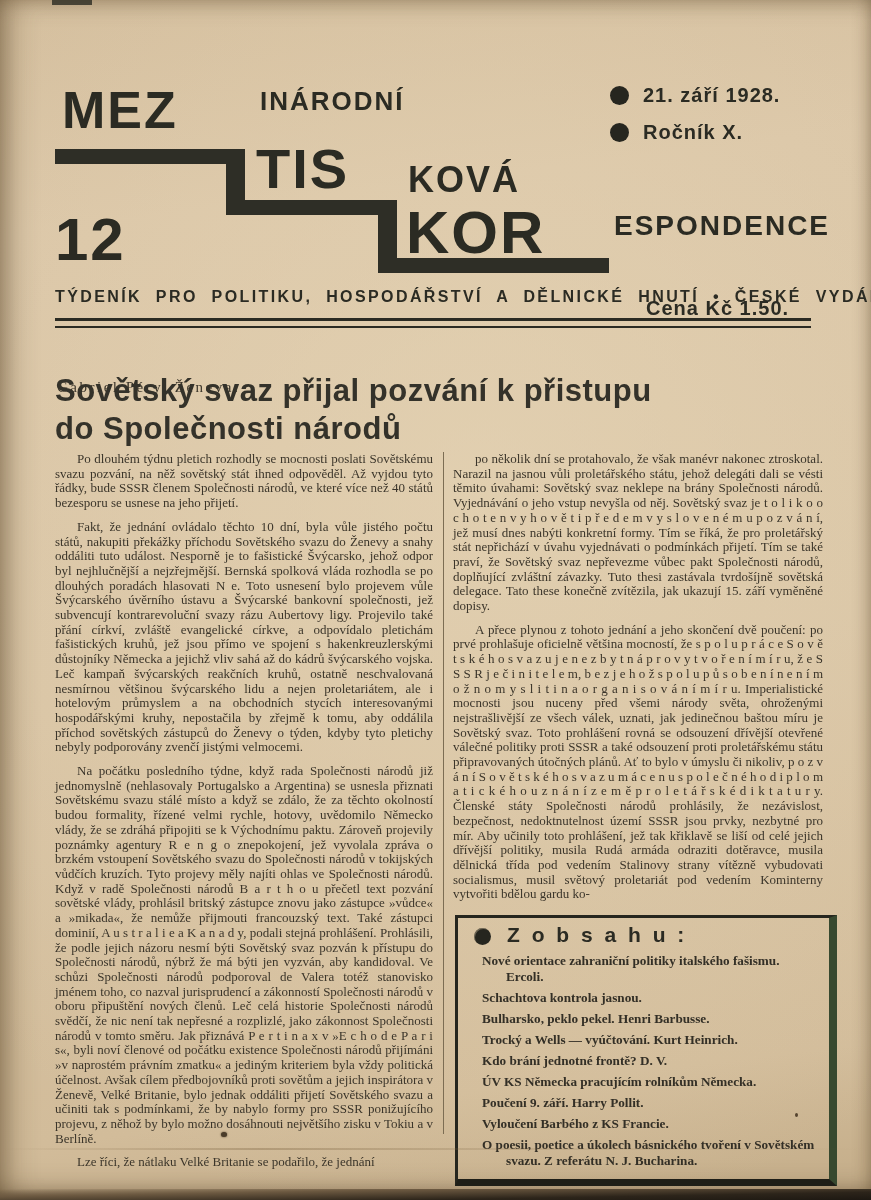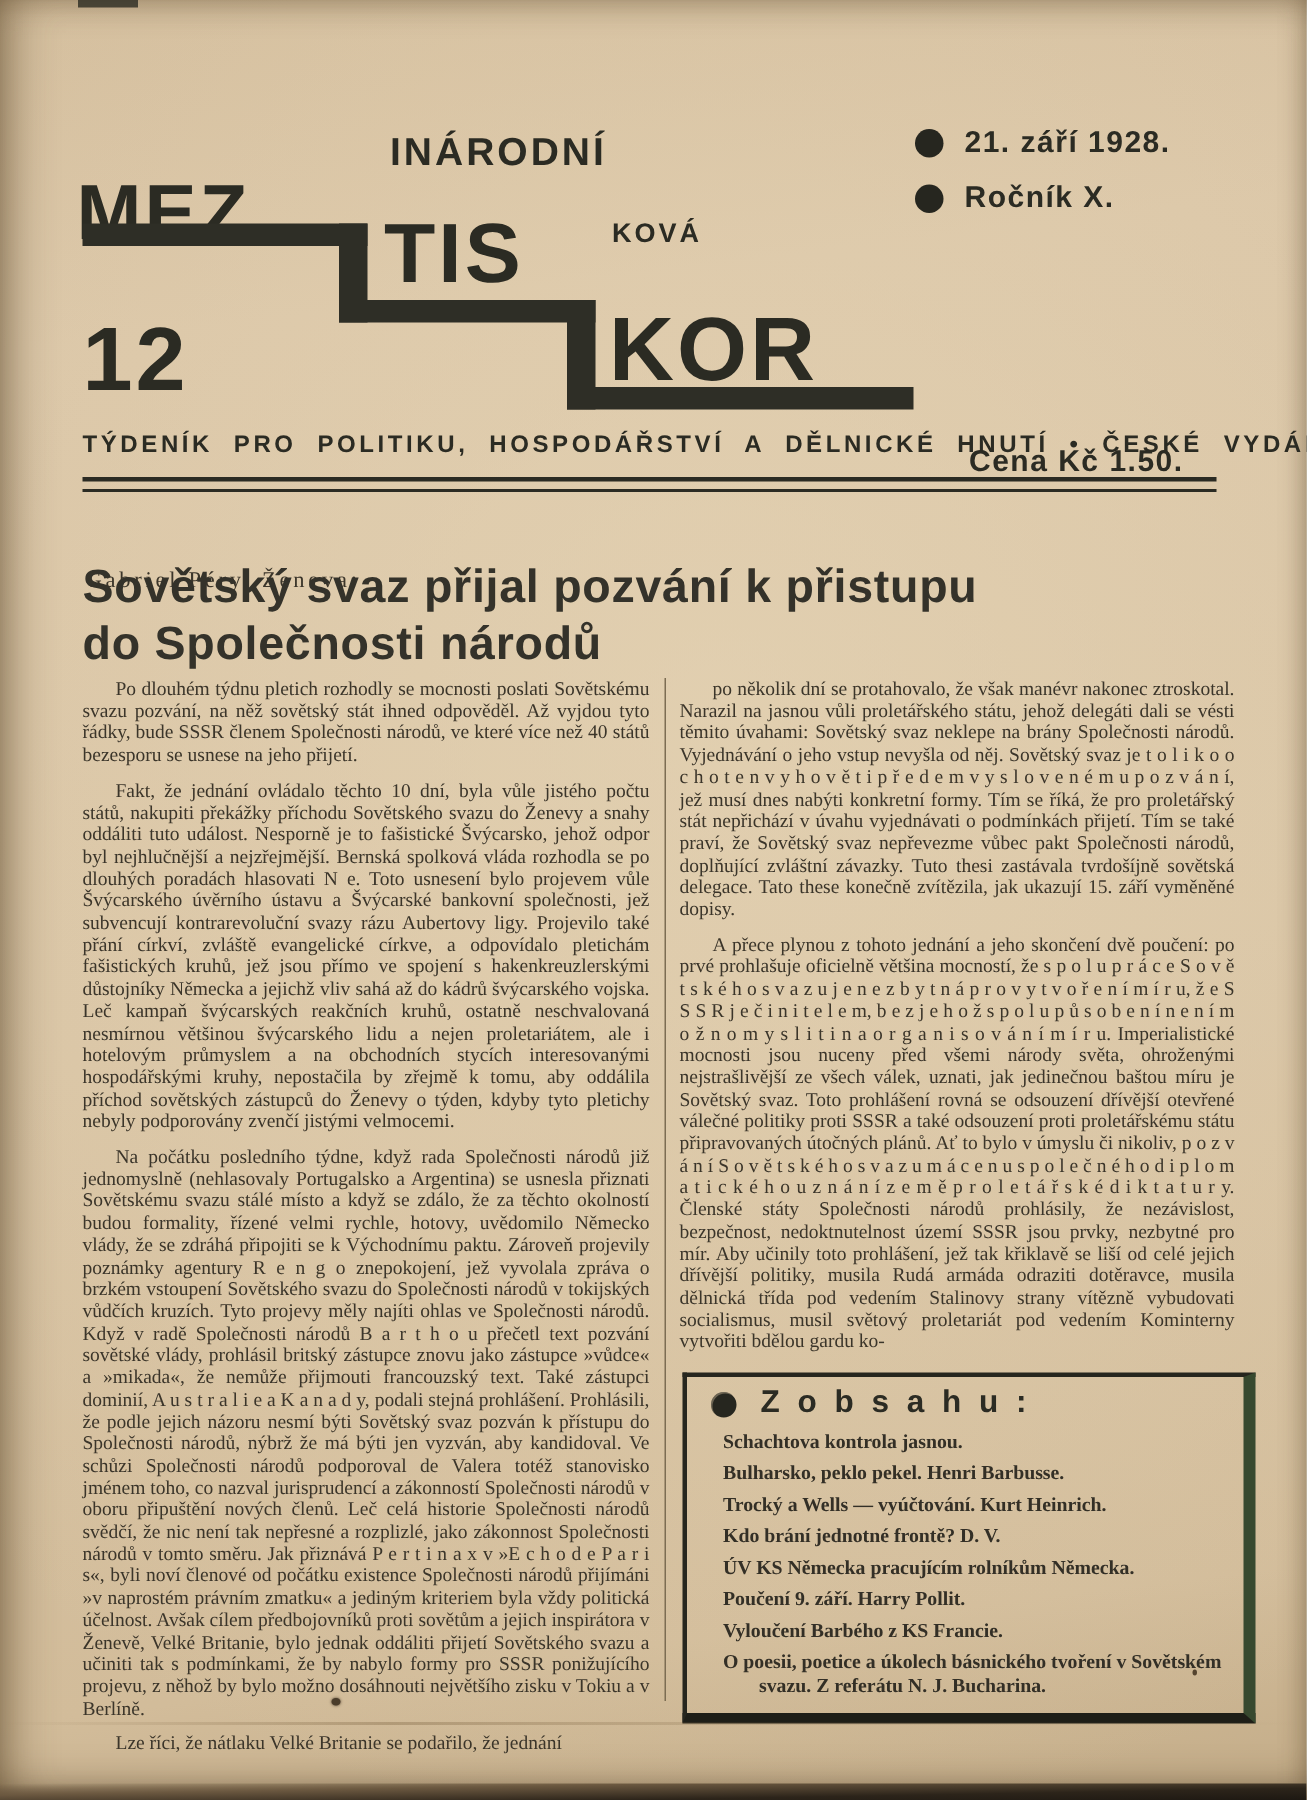--- a/index.html
+++ b/index.html
@@ -56,40 +56,41 @@
   .speck1{position:absolute;left:221px;top:1132px;width:6px;height:5px;border-radius:50%;background:#4a3c2a;box-shadow:0 0 2px #4a3c2a;}
   .speck2{position:absolute;left:795px;top:1113px;width:3px;height:4px;border-radius:50%;background:#55442f;}
   .crease{position:absolute;left:0;top:1148px;width:871px;height:2px;background:linear-gradient(90deg,rgba(120,95,60,0),rgba(120,95,60,.35) 30%,rgba(120,95,60,.15) 60%,rgba(120,95,60,0));}
 </style>
 </head>
 <body>
 
 <div class="page">
 
   <div class="masthead">
-    <span class="m-big" style="left:51px;top:84px;font-size:52px;margin-top:32px;">MEZ</span>
+    <span class="m-big" style="left:62px;top:84px;font-size:52px;">MEZ</span>
     <span class="m-small" style="left:260px;top:88px;font-size:26px;">INÁRODNÍ</span>
 
     <div class="issue-meta" style="left:610px;top:84px;">
       <span class="dot"></span>
       <span class="meta-text">21. září 1928.</span>
     </div>
     <div class="issue-meta" style="left:610px;top:121px;">
       <span class="dot"></span>
       <span class="meta-text">Ročník X.</span>
     </div>
 
     <div class="bar" style="left:55px;top:149px;width:190px;height:15px;"></div>
     <div class="bar" style="left:226px;top:149px;width:19px;height:66px;"></div>
     <span class="m-big" style="left:256px;top:141px;font-size:56px;">TIS</span>
-    <span class="m-small" style="left:408px;top:146px;font-size:18px;">KOVÁ</span>
+    <span class="m-small" style="left:408px;top:162px;font-size:36px;">KOVÁ</span>
 
     <div class="bar" style="left:226px;top:200px;width:171px;height:15px;"></div>
     <div class="bar" style="left:378px;top:200px;width:19px;height:73px;"></div>
     <span class="m-big" style="left:406px;top:203px;font-size:60px;">KOR</span>
+    <span class="m-small" style="left:614px;top:212px;font-size:28px;">ESPONDENCE</span>
     <div class="bar" style="left:378px;top:258px;width:231px;height:15px;"></div>
 
     <span class="m-big" style="left:55px;top:210px;font-size:60px;">12</span>
     <span class="price" style="left:646px;top:297px;">Cena Kč 1.50.</span>
 
     <div class="subtitle">TÝDENÍK PRO POLITIKU, HOSPODÁŘSTVÍ A DĚLNICKÉ HNUTÍ • ČESKÉ VYDÁNÍ</div>
     <div class="double-rule"></div>
   </div>
 
   <div class="author">Gabriel Péry, Ženeva:</div>
@@ -107,20 +108,21 @@
     <div class="col-divider"></div>
     <div class="col right">
       <p>po několik dní se protahovalo, že však manévr nakonec ztroskotal. Narazil na jasnou vůli proletářského státu, jehož delegáti dali se vésti těmito úvahami: Sovětský svaz neklepe na brány Společnosti národů. Vyjednávání o jeho vstup nevyšla od něj. Sovětský svaz je t o l i k o o c h o t e n v y h o v ě t i p ř e d e m v y s l o v e n é m u p o z v á n í, jež musí dnes nabýti konkretní formy. Tím se říká, že pro proletářský stát nepřichází v úvahu vyjednávati o podmínkách přijetí. Tím se také praví, že Sovětský svaz nepřevezme vůbec pakt Společnosti národů, doplňující zvláštní závazky. Tuto thesi zastávala tvrdošíjně sovětská delegace. Tato these konečně zvítězila, jak ukazují 15. září vyměněné dopisy.</p>
       <p>A přece plynou z tohoto jednání a jeho skončení dvě poučení: po prvé prohlašuje oficielně většina mocností, že s p o l u p r á c e  S o v ě t s k é h o  s v a z u  j e  n e z b y t n á  p r o  v y t v o ř e n í  m í r u,  ž e  S S S R  j e  č i n i t e l e m,  b e z  j e h o ž  s p o l u p ů s o b e n í  n e n í  m o ž n o  m y s l i t i  n a  o r g a n i s o v á n í  m í r u. Imperialistické mocnosti jsou nuceny před všemi národy světa, ohroženými nejstrašlivější ze všech válek, uznati, jak jedinečnou baštou míru je Sovětský svaz. Toto prohlášení rovná se odsouzení dřívější otevřené válečné politiky proti SSSR a také odsouzení proti proletářskému státu připravovaných útočných plánů. Ať to bylo v úmyslu či nikoliv, p o z v á n í  S o v ě t s k é h o  s v a z u  m á  c e n u  s p o l e č n é h o  d i p l o m a t i c k é h o  u z n á n í  z e m ě  p r o l e t á ř s k é  d i k t a t u r y. Členské státy Společnosti národů prohlásily, že nezávislost, bezpečnost, nedoktnutelnost území SSSR jsou prvky, nezbytné pro mír. Aby učinily toto prohlášení, jež tak křiklavě se liší od celé jejich dřívější politiky, musila Rudá armáda odraziti dotěravce, musila dělnická třída pod vedením Stalinovy strany vítězně vybudovati socialismus, musil světový proletariát pod vedením Kominterny vytvořiti bdělou gardu ko-</p>
 
       <div class="contents-box">
         <div class="box-header">
           <span class="box-dot"></span>
           <span class="box-title">Z o b s a h u :</span>
         </div>
+        <div class="box-item">Nové orientace zahraniční politiky italského fašismu. Ercoli.</div>
         <div class="box-item">Schachtova kontrola jasnou.</div>
         <div class="box-item">Bulharsko, peklo pekel. Henri Barbusse.</div>
         <div class="box-item">Trocký a Wells — vyúčtování. Kurt Heinrich.</div>
         <div class="box-item">Kdo brání jednotné frontě? D. V.</div>
         <div class="box-item">ÚV KS Německa pracujícím rolníkům Německa.</div>
         <div class="box-item">Poučení 9. září. Harry Pollit.</div>
         <div class="box-item">Vyloučení Barbého z KS Francie.</div>
         <div class="box-item">O poesii, poetice a úkolech básnického tvoření v Sovětském svazu. Z referátu N. J. Bucharina.</div>
       </div>
     </div>

